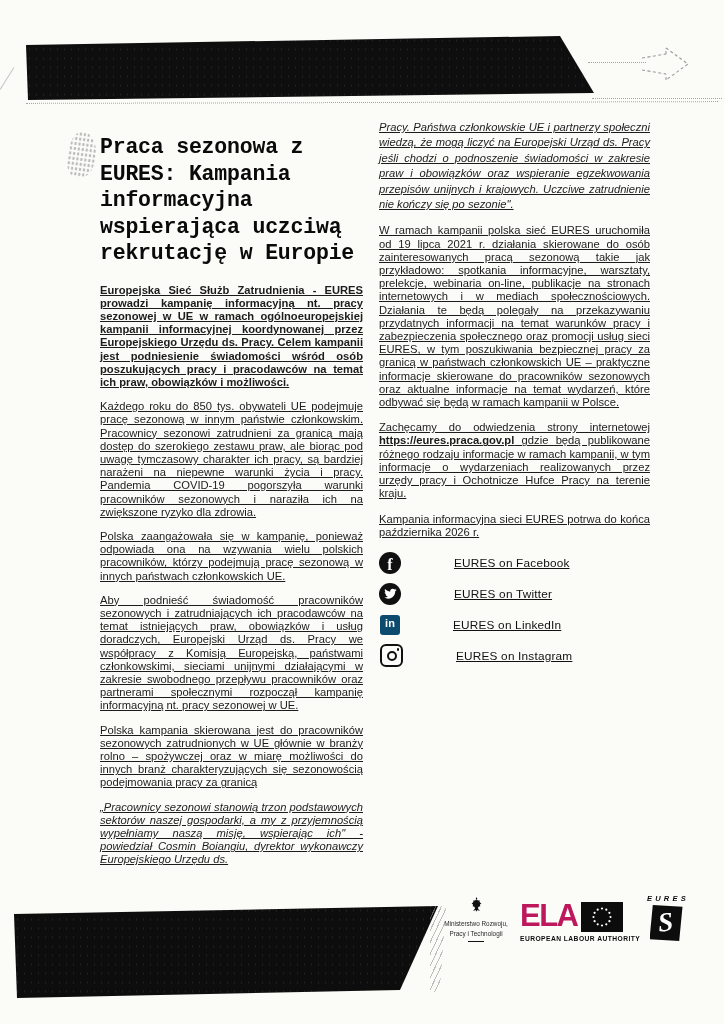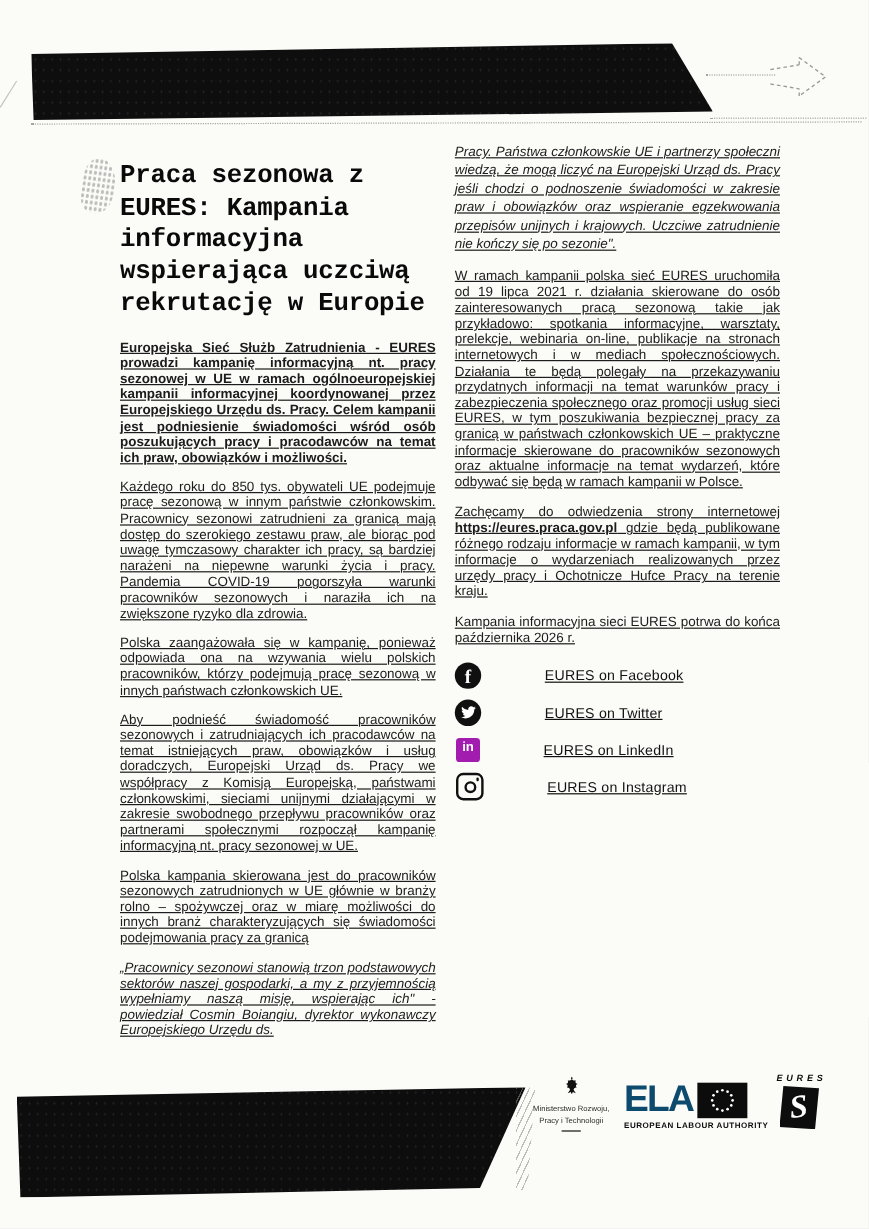--- a/index.html
+++ b/index.html
@@ -58,32 +58,32 @@
   
   .social-heading{font-weight:bold;font-size:11.6px;margin:30px 0 16px 0;}
   .social-row{display:flex;align-items:center;margin-bottom:7px;height:24px;}
   .social-label{
     font-weight:normal;font-size:11.8px;text-decoration:underline;
     letter-spacing:.2px;margin-left:13px;color:#111;padding-left:40px;
   }
   .ic{flex:0 0 auto;display:flex;align-items:center;justify-content:center;}
   .ic-circle{width:22px;height:22px;border-radius:50%;background:#101010;color:#fff;}
   .fb-glyph{font-weight:bold;font-size:16px;line-height:1;font-family:"Liberation Serif",serif;position:relative;top:2px;}
-  .ic-li{width:20px;height:20px;border-radius:3px;background:#a21caf;color:#fff;margin-left:1px;}
+  .ic-li{width:20px;height:20px;border-radius:3px;background:#0c4a6e;color:#fff;margin-left:1px;}
   .li-glyph{font-weight:bold;font-size:11px;line-height:1;position:relative;top:-1px;}
   .ic-insta{width:19px;height:19px;border:2px solid #101010;border-radius:6px;position:relative;margin-left:1px;}
   .ic-insta .lens{position:absolute;left:4.5px;top:4.5px;width:6px;height:6px;border:2px solid #101010;border-radius:50%;}
   .ic-insta .dot{position:absolute;right:2px;top:2px;width:2.5px;height:2.5px;border-radius:50%;background:#101010;}
   
   .ministry{position:absolute;left:438px;top:896px;width:76px;text-align:center;color:#2a2a2a;}
   .ministry .txt{font-size:6.4px;line-height:7.6px;margin-top:2px;}
   .ministry .rule{width:16px;border-top:1.6px solid #111;margin:4px auto 0;}
   .ela{position:absolute;left:520px;top:899px;width:112px;}
   .ela-top{display:flex;align-items:flex-start;}
-  .ela-wordmark{font-weight:bold;font-size:31px;line-height:34px;letter-spacing:-1.5px;color:#0c4a6e;}
+  .ela-wordmark{font-weight:bold;font-size:31px;line-height:34px;letter-spacing:-1.5px;color:#be185d;}
   .ela-flag{margin-left:3px;margin-top:3px;}
   .ela-subtitle{font-weight:bold;font-size:6.7px;letter-spacing:.45px;color:#0b0b0b;margin-top:2px;white-space:nowrap;}
   .eures-logo{position:absolute;left:644px;top:894px;width:44px;text-align:left;}
   .eures-wordmark{font-weight:bold;font-size:7.5px;letter-spacing:3.2px;font-style:italic;color:#0b0b0b;padding-left:3px;}
   .eures-box{
     width:33px;height:36px;background:#0d0d0d;margin:2px auto 0;
     clip-path:polygon(10% 0,100% 5%,90% 100%,0 95%);
     display:flex;align-items:center;justify-content:center;
   }
   .eures-s{
@@ -113,21 +113,21 @@
   </svg>
   <div class="scan-speckle"></div>
   <div class="scratch"></div>
 
   <div class="col col-left">
     <h1 class="title">Praca sezonowa z EURES: Kampania informacyjna wspierająca uczciwą rekrutację w Europie</h1>
     <p class="b">Europejska Sieć Służb Zatrudnienia - EURES prowadzi kampanię informacyjną nt. pracy sezonowej w UE w ramach ogólnoeuropejskiej kampanii informacyjnej koordynowanej przez Europejskiego Urzędu ds. Pracy. Celem kampanii jest podniesienie świadomości wśród osób poszukujących pracy i pracodawców na temat ich praw, obowiązków i możliwości.</p>
     <p>Każdego roku do 850 tys. obywateli UE podejmuje pracę sezonową w innym państwie członkowskim. Pracownicy sezonowi zatrudnieni za granicą mają dostęp do szerokiego zestawu praw, ale biorąc pod uwagę tymczasowy charakter ich pracy, są bardziej narażeni na niepewne warunki życia i pracy. Pandemia COVID-19 pogorszyła warunki pracowników sezonowych i naraziła ich na zwiększone ryzyko dla zdrowia.</p>
     <p>Polska zaangażowała się w kampanię, ponieważ odpowiada ona na wzywania wielu polskich pracowników, którzy podejmują pracę sezonową w innych państwach członkowskich UE.</p>
     <p>Aby podnieść świadomość pracowników sezonowych i zatrudniających ich pracodawców na temat istniejących praw, obowiązków i usług doradczych, Europejski Urząd ds. Pracy we współpracy z Komisją Europejską, państwami członkowskimi, sieciami unijnymi działającymi w zakresie swobodnego przepływu pracowników oraz partnerami społecznymi rozpoczął kampanię informacyjną nt. pracy sezonowej w UE.</p>
-    <p>Polska kampania skierowana jest do pracowników sezonowych zatrudnionych w UE głównie w branży rolno – spożywczej oraz w miarę możliwości do innych branż charakteryzujących się świadomości podejmowania pracy za granicą</p>
+    <p>Polska kampania skierowana jest do pracowników sezonowych zatrudnionych w UE głównie w branży rolno – spożywczej oraz w miarę możliwości do innych branż charakteryzujących się sezonowością podejmowania pracy za granicą</p>
     <p class="i">„Pracownicy sezonowi stanowią trzon podstawowych sektorów naszej gospodarki, a my z przyjemnością wypełniamy naszą misję, wspierając ich" - powiedział Cosmin Boiangiu, dyrektor wykonawczy Europejskiego Urzędu ds.</p>
   </div>
 
   <div class="col col-right">
     <p class="i lead">Pracy. Państwa członkowskie UE i partnerzy społeczni wiedzą, że mogą liczyć na Europejski Urząd ds. Pracy jeśli chodzi o podnoszenie świadomości w zakresie praw i obowiązków oraz wspieranie egzekwowania przepisów unijnych i krajowych. Uczciwe zatrudnienie nie kończy się po sezonie".</p>
     <p>W ramach kampanii polska sieć EURES uruchomiła od 19 lipca 2021 r. działania skierowane do osób zainteresowanych pracą sezonową takie jak przykładowo: spotkania informacyjne, warsztaty, prelekcje, webinaria on-line, publikacje na stronach internetowych i w mediach społecznościowych. Działania te będą polegały na przekazywaniu przydatnych informacji na temat warunków pracy i zabezpieczenia społecznego oraz promocji usług sieci EURES, w tym poszukiwania bezpiecznej pracy za granicą w państwach członkowskich UE – praktyczne informacje skierowane do pracowników sezonowych oraz aktualne informacje na temat wydarzeń, które odbywać się będą w ramach kampanii w Polsce.</p>
     <p><span>Zachęcamy do odwiedzenia strony internetowej </span><span class="inline-link">https://eures.praca.gov.pl</span><span> gdzie będą publikowane różnego rodzaju informacje w ramach kampanii, w tym informacje o wydarzeniach realizowanych przez urzędy pracy i Ochotnicze Hufce Pracy na terenie kraju.</span></p>
     <p>Kampania informacyjna sieci EURES potrwa do końca października 2026 r.</p>
 
 

